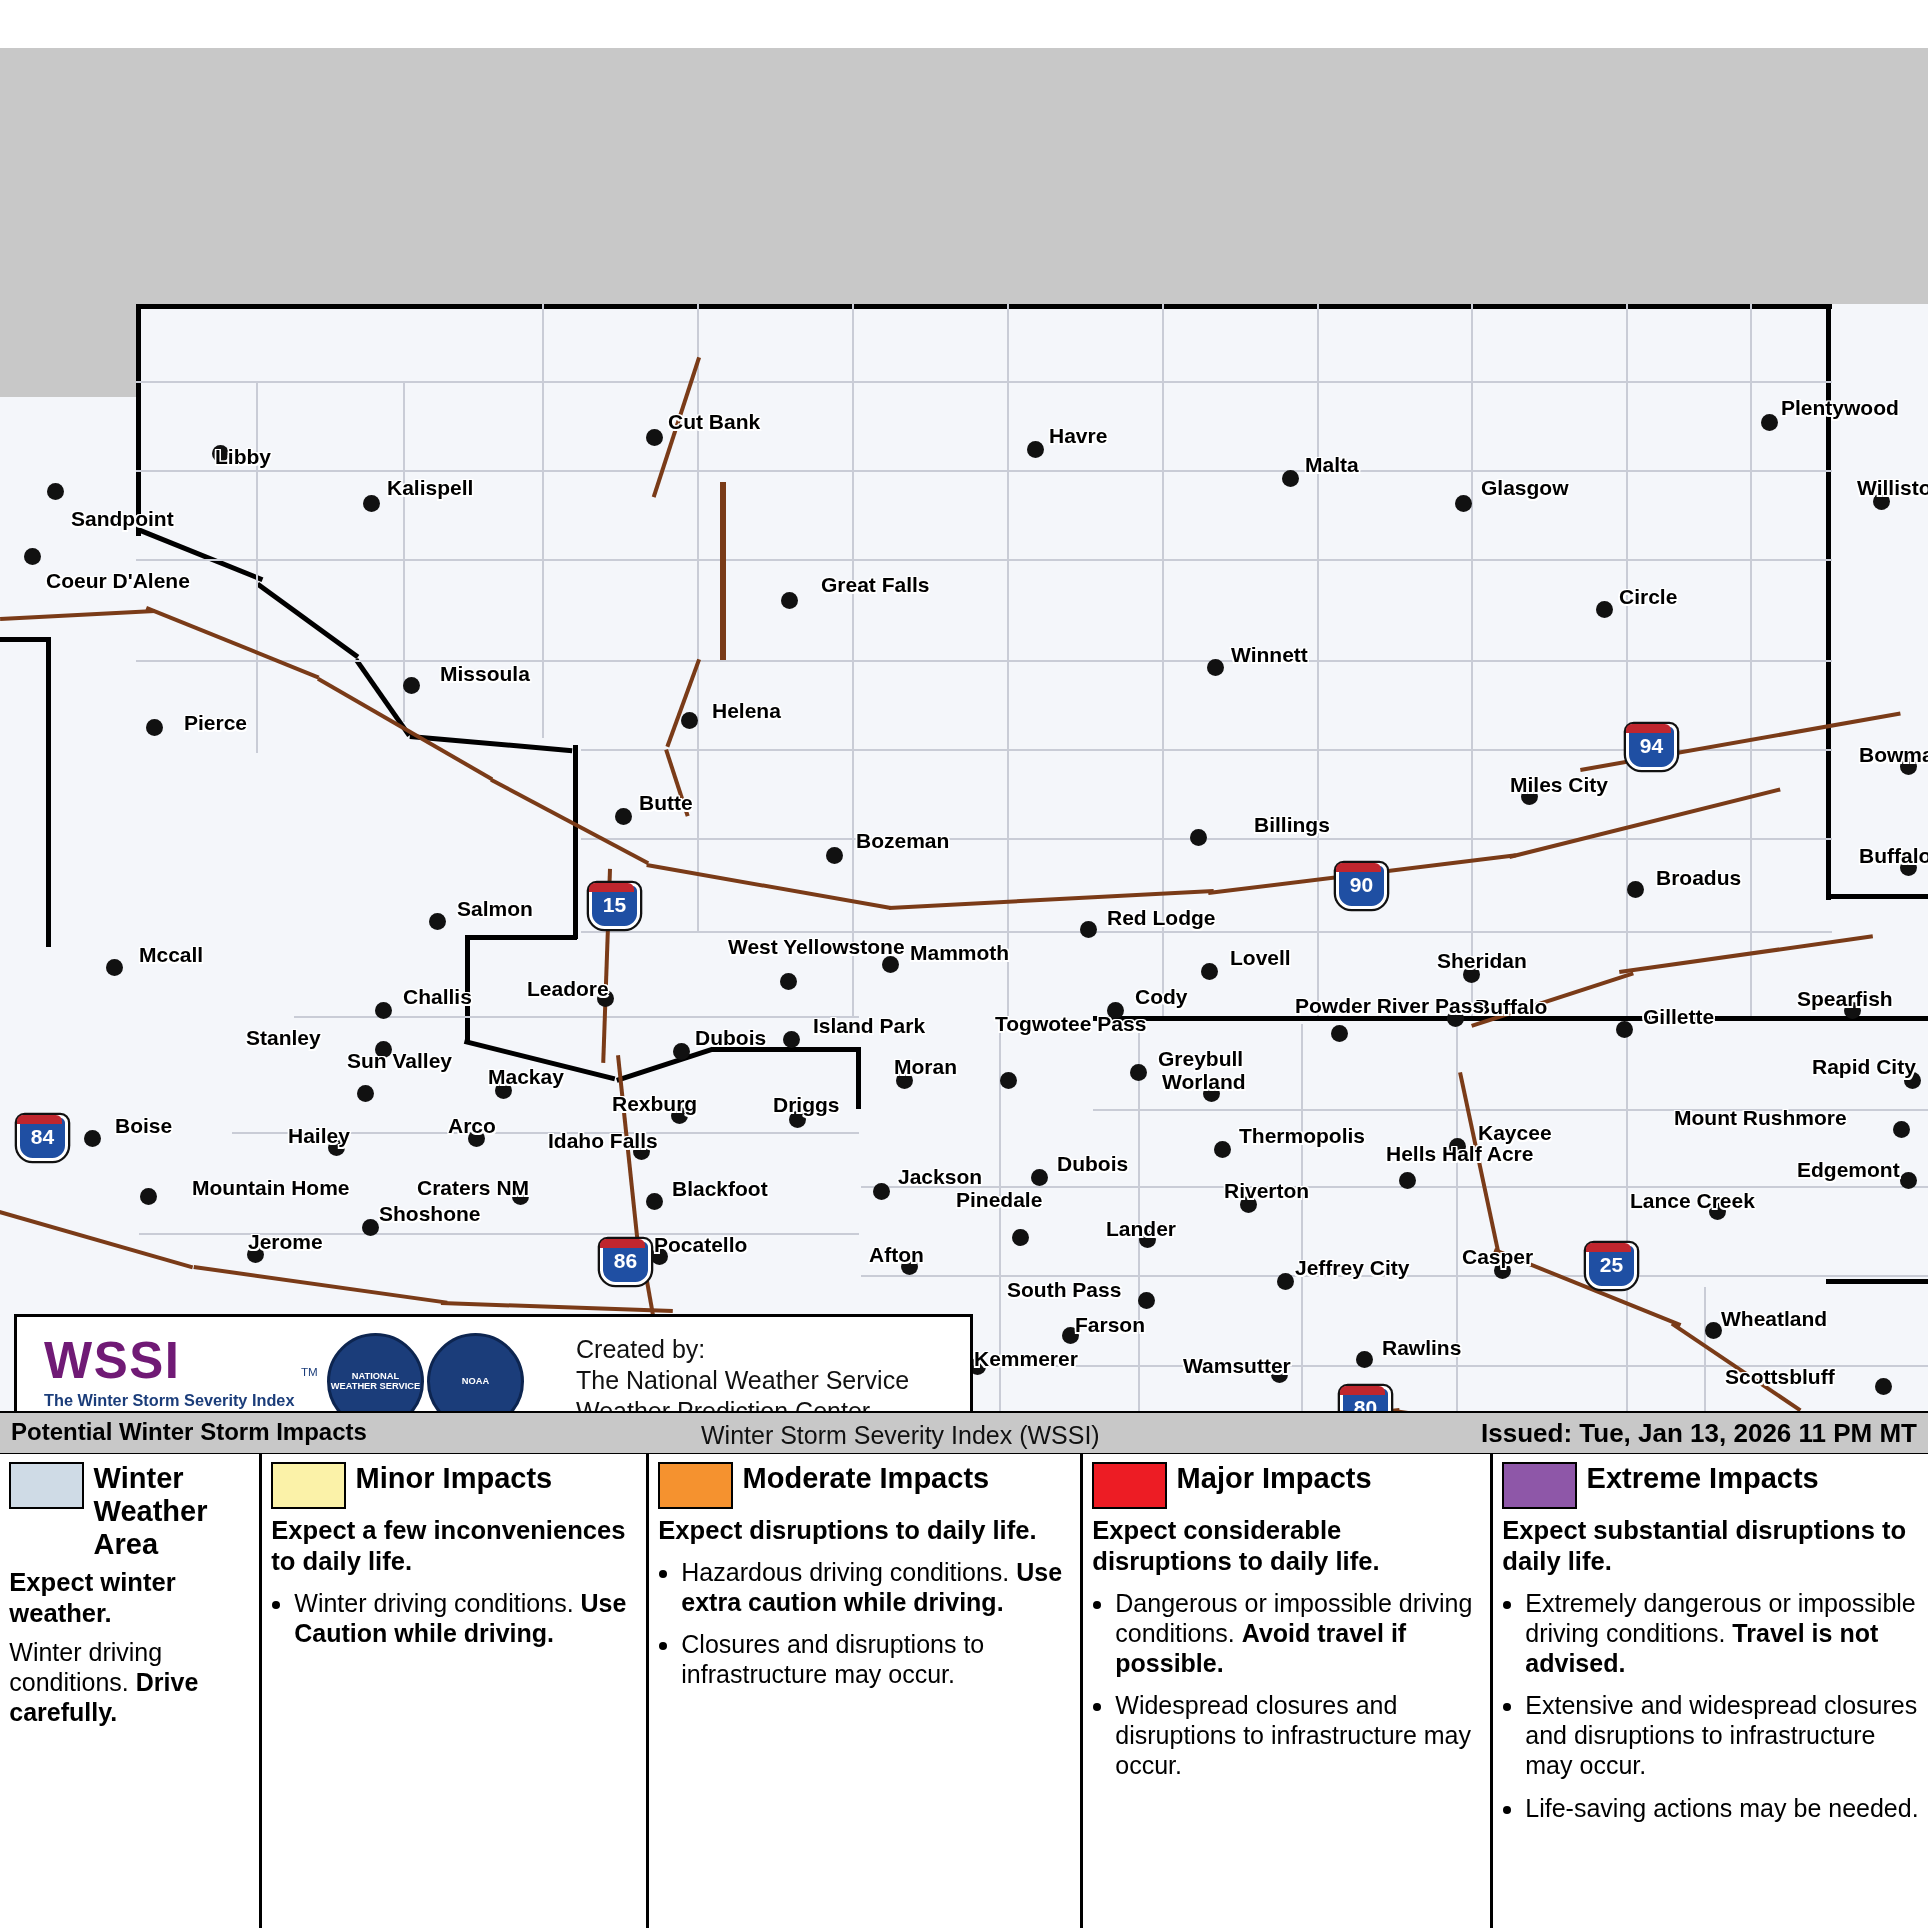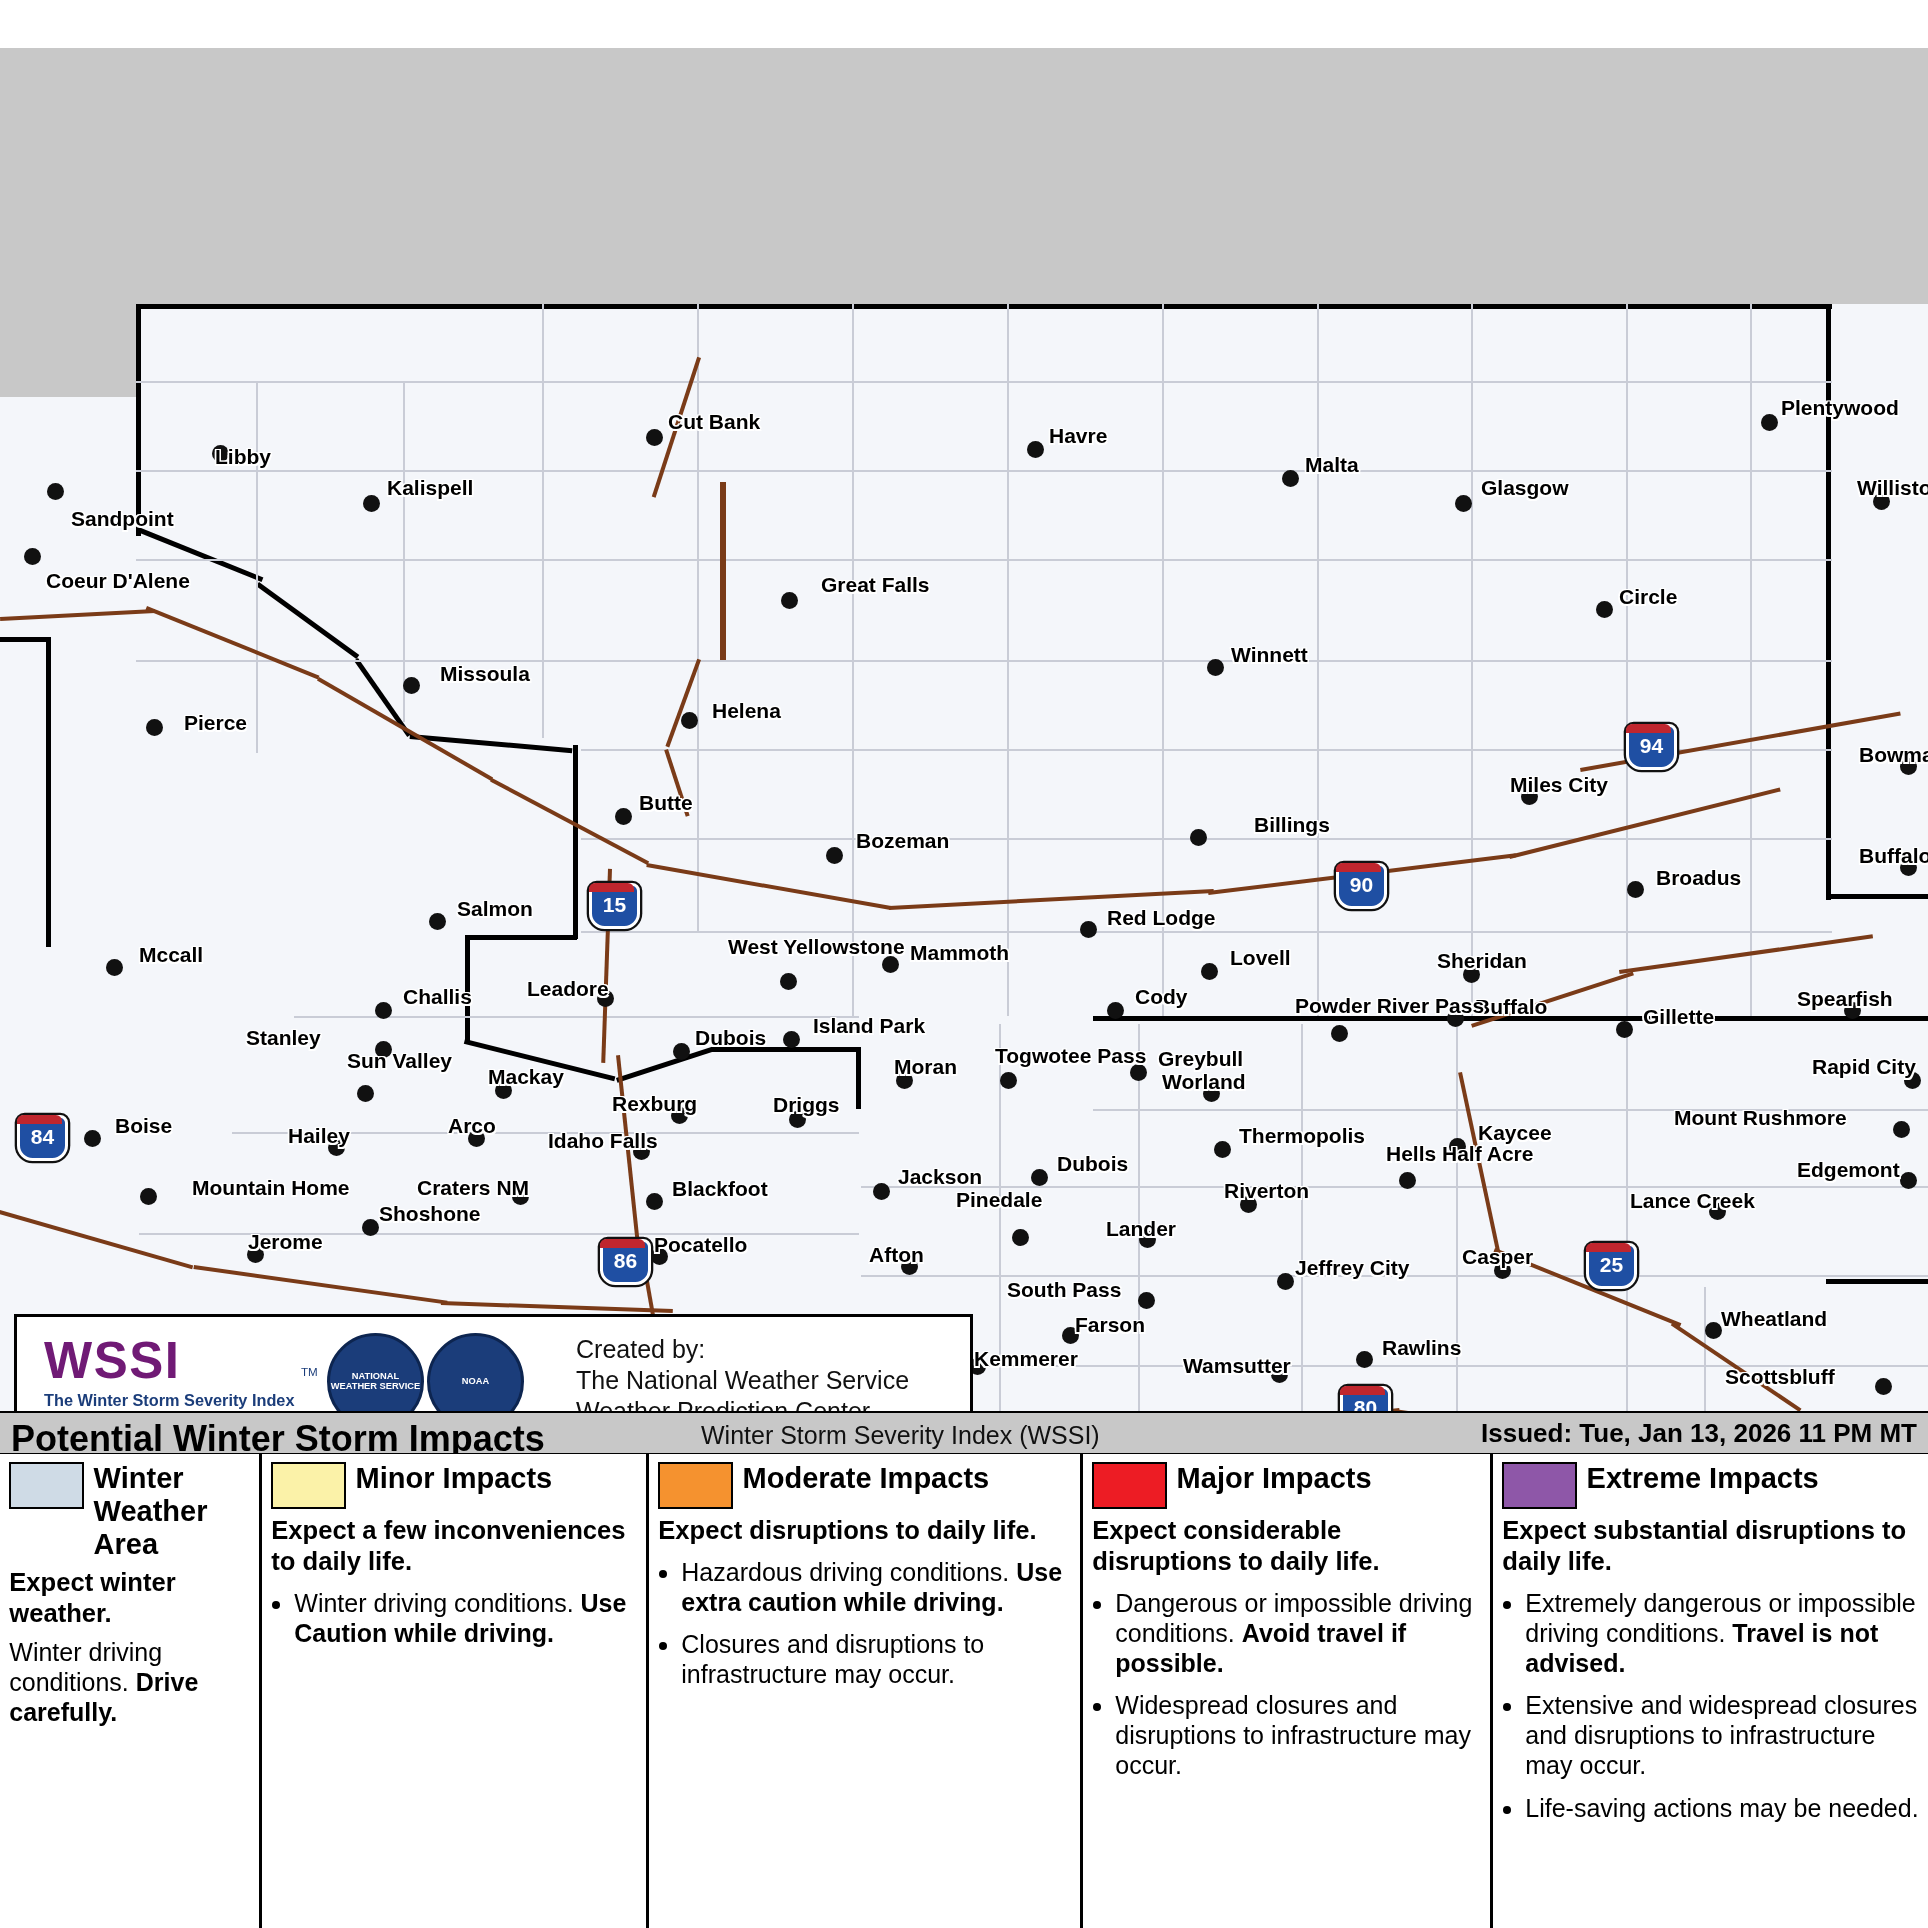--- a/index.html
+++ b/index.html
@@ -93,21 +93,21 @@
   }
   .createdby{
     position:absolute;left:559px;top:17px;font-size:25px;line-height:31px;color:#111;
   }
 
   
   .graystrip{
     position:absolute;left:0;top:1411px;width:1928px;height:40px;background:#c8c8c8;
     border-top:2.3px solid #000;border-bottom:2.3px solid #000;
   }
-  .gs-left{position:absolute;left:11px;top:5.4px;font-size:36px;font-weight:bold;color:#000;}
+  .gs-left{position:absolute;left:11px;top:5.4px;font-size:24px;font-weight:bold;color:#000;}
   .gs-mid{position:absolute;left:701px;top:7.7px;font-size:25px;color:#111;}
   .gs-right{position:absolute;right:11px;top:5.4px;font-size:26px;font-weight:bold;color:#000;}
 
   
   .legend{
     position:absolute;left:0;top:1454px;width:1928px;height:475px;background:#fff;
     display:flex;
   }
   .lcol{
     position:relative;height:475px;border-right:3.1px solid #000;box-sizing:border-box;
@@ -304,21 +304,21 @@
         <div class="clabel" style="left: 1295px; top: 946px;">Powder River Pass</div>
         <div class="city" style="left: 375px; top: 993px;"></div>
         <div class="clabel" style="left: 246px; top: 978px;">Stanley</div>
         <div class="city" style="left: 783px; top: 983px;"></div>
         <div class="clabel" style="left: 813px; top: 966px;">Island Park</div>
         <div class="city" style="left: 673px; top: 995px;"></div>
         <div class="clabel" style="left: 695px; top: 978px;">Dubois</div>
         <div class="city" style="left: 1904px; top: 1024px;"></div>
         <div class="clabel" style="left: 1812px; top: 1007px;">Rapid City</div>
         <div class="city" style="left: 1000px; top: 1024px;"></div>
-        <div class="clabel" style="left: 995px; top: 996px;">Togwotee Pass</div>
+        <div class="clabel" style="left: 995px; top: 964px;">Togwotee Pass</div>
         <div class="city" style="left: 896px; top: 1024px;"></div>
         <div class="clabel" style="left: 894px; top: 1007px;">Moran</div>
         <div class="city" style="left: 1203px; top: 1037px;"></div>
         <div class="clabel" style="left: 1162px; top: 1022px;">Worland</div>
         <div class="city" style="left: 495px; top: 1034px;"></div>
         <div class="clabel" style="left: 488px; top: 1017px;">Mackay</div>
         <div class="city" style="left: 357px; top: 1037px;"></div>
         <div class="clabel" style="left: 347px; top: 1001px;">Sun Valley</div>
         <div class="city" style="left: 671px; top: 1059px;"></div>
         <div class="clabel" style="left: 612px; top: 1044px;">Rexburg</div>

